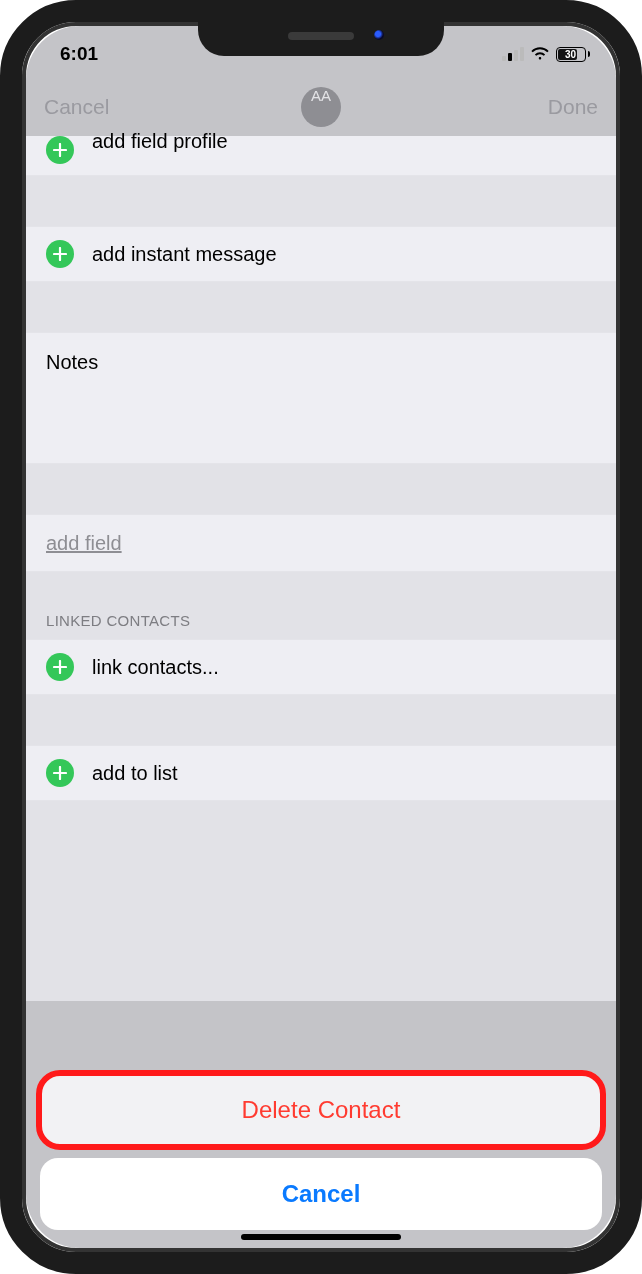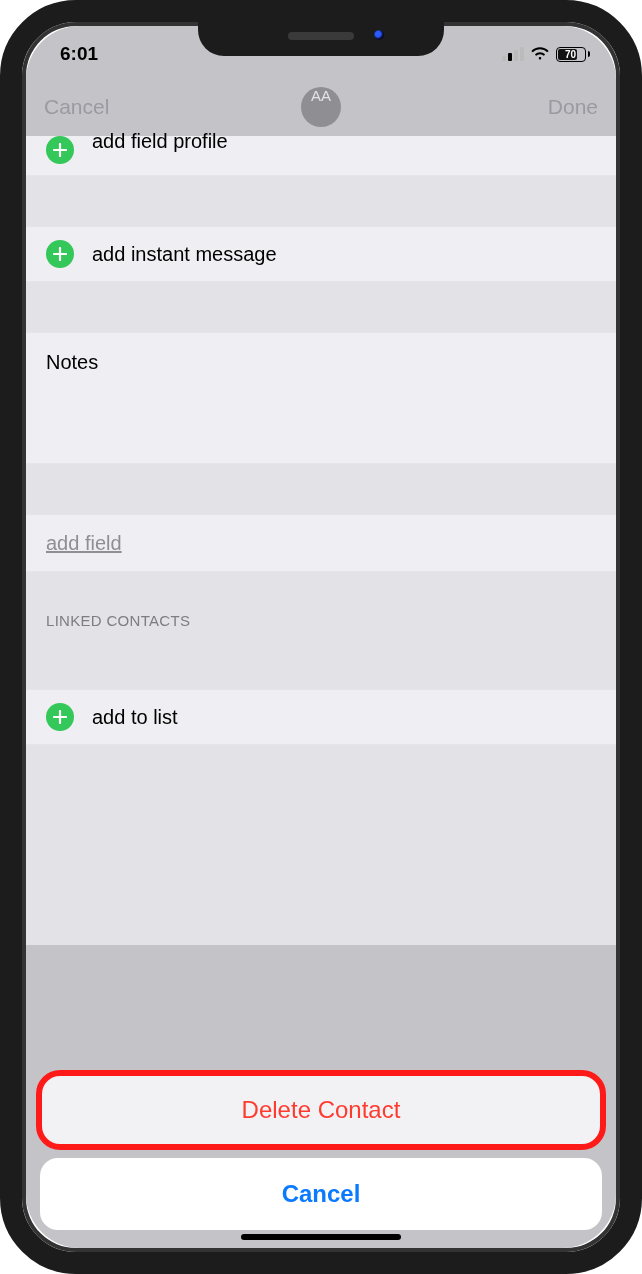--- a/index.html
+++ b/index.html
@@ -242,21 +242,21 @@
           <i></i>
         </span>
       <span>
         <svg class="wifi-icon" viewBox="0 0 24 18">
             <path d="M12 17.5c.83 0 1.5-.67 1.5-1.5s-.67-1.5-1.5-1.5-1.5.67-1.5 1.5.67 1.5 1.5 1.5zm-4.6-4.6a6.5 6.5 0 0 1 9.2 0l1.6-1.6a8.75 8.75 0 0 0-12.4 0zM3.2 8.7a12.45 12.45 0 0 1 17.6 0l1.6-1.6a14.7 14.7 0 0 0-20.8 0z" fill="#000"></path>
           </svg>
       </span>
       <span class="battery">
         <span class="battery-body">
             <span class="battery-fill"></span>
-            <span class="battery-txt">70</span>
+            <span class="battery-txt">30</span>
           </span>
         <span class="battery-cap"></span>
       </span>
     </div>
   </div>
 
   <div class="nav">
     <span class="left">Cancel</span>
     <span class="avatar">
         <span>AA</span>
@@ -293,20 +293,28 @@
     </div>
 
     <div class="gap-lg"></div>
 
     <div class="addfield-row">
       <span>add field</span>
     </div>
 
     <div class="section-header">LINKED CONTACTS</div>
 
+    <div class="row">
+      <span class="plus">
+        <svg viewBox="0 0 14 14">
+            <path d="M7 1v12M1 7h12" stroke="#fff" stroke-width="2.2" stroke-linecap="round"></path>
+          </svg>
+      </span>
+      <span>link contacts...</span>
+    </div>
 
     <div class="gap-lg"></div>
 
     <div class="row">
       <span class="plus">
         <svg viewBox="0 0 14 14">
             <path d="M7 1v12M1 7h12" stroke="#fff" stroke-width="2.2" stroke-linecap="round"></path>
           </svg>
       </span>
       <span>add to list</span>

